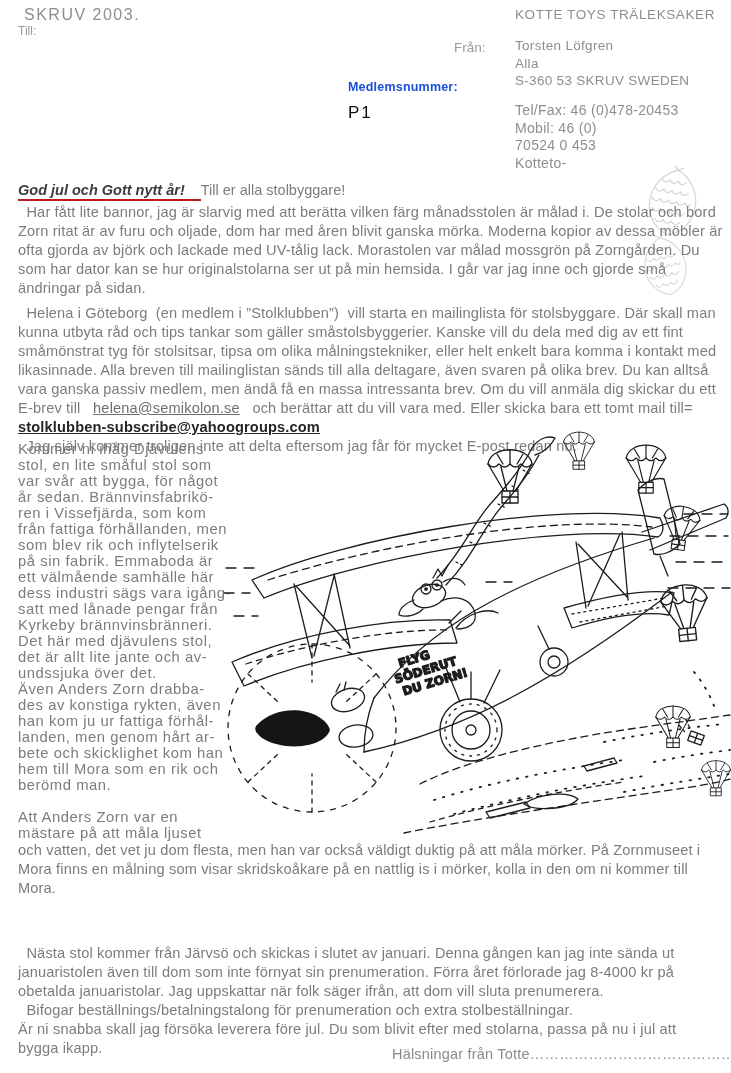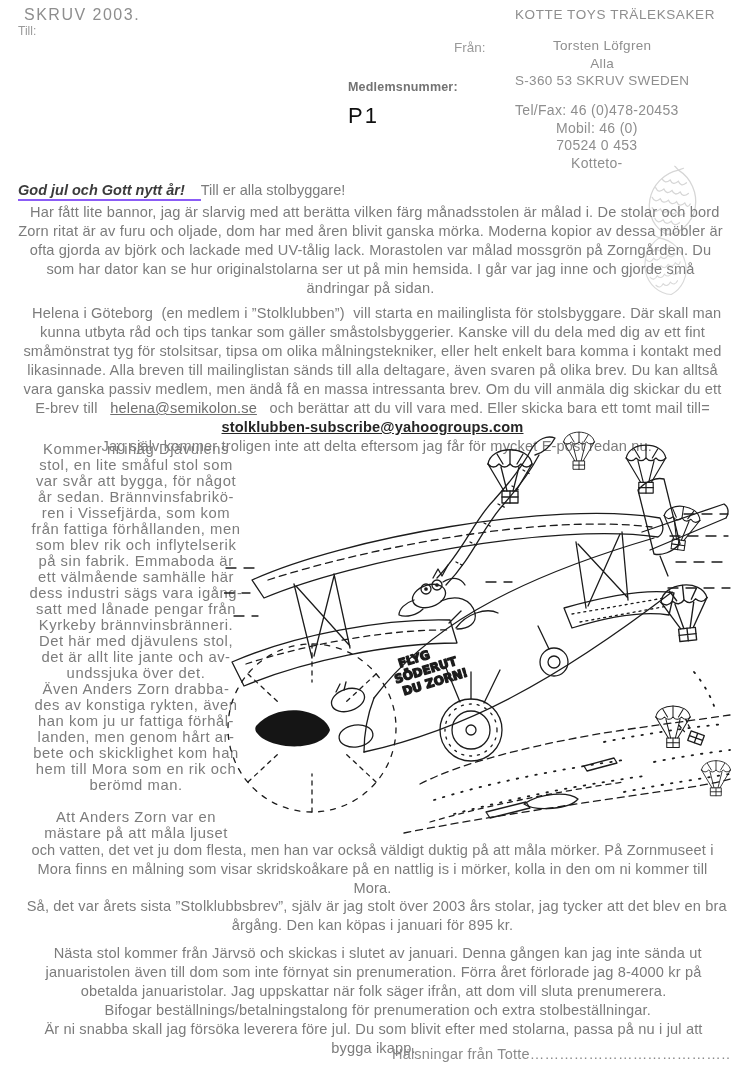--- a/index.html
+++ b/index.html
@@ -1,35 +1,35 @@
 <!DOCTYPE html>
 <html><head>
 <meta charset="utf-8">
 <style>
   html,body{margin:0;padding:0;background:#ffffff;}
   .page{
     position:relative;width:731px;height:1073px;background:#ffffff;overflow:hidden;
-    font-family:"Liberation Sans","DejaVu Sans",sans-serif;color:#7c7c7c;text-align:center;
+    font-family:"Liberation Sans","DejaVu Sans",sans-serif;color:#7c7c7c;
   }
   .abs{position:absolute;}
   
   .doc-title{left:24px;top:6px;font-size:16px;letter-spacing:1.5px;color:#8e8e8e;}
   .company{left:515px;top:7px;font-size:13.5px;letter-spacing:.6px;color:#8e8e8e;}
   .to-label{left:18px;top:24px;font-size:12px;color:#9a9a9a;}
   .from-label{left:454px;top:40px;font-size:13.5px;color:#9a9a9a;}
   .sender{left:515px;top:37px;font-size:13.5px;line-height:17.5px;letter-spacing:.3px;color:#8e8e8e;}
-  .member-label{left:348px;top:80px;font-size:12.5px;font-weight:bold;color:#737373;letter-spacing:.2px;}
-  .member-value{left:348px;top:103px;font-size:22px;color:#0f0f0f;letter-spacing:2px;}
+  .member-label{left:348px;top:80px;font-size:12.5px;font-weight:bold;color:#1d4ed8;letter-spacing:.2px;}
+  .member-value{left:348px;top:103px;font-size:17px;color:#0f0f0f;letter-spacing:2px;}
   .contact{left:515px;top:102px;font-size:14px;line-height:17.5px;letter-spacing:.3px;color:#8e8e8e;}
   
   .wm1{left:644px;top:166px;width:58px;height:70px;transform:rotate(10deg);}
   .wm2{left:640px;top:234px;width:50px;height:62px;transform:rotate(-12deg);}
   
   .greeting{left:18px;top:182px;font-size:14.5px;white-space:nowrap;}
-  .greeting .title{font-weight:bold;font-style:italic;color:#3c3c3c;border-bottom:2px solid #8b5cf6;padding-right:16px;padding-bottom:1px;}
+  .greeting .title{font-weight:bold;font-style:italic;color:#3c3c3c;border-bottom:2px solid #b91c1c;padding-right:16px;padding-bottom:1px;}
   .greeting .salute{color:#7c7c7c;}
   .para{font-size:14.6px;line-height:19px;letter-spacing:.15px;white-space:pre-wrap;color:#7c7c7c;}
   .p1{left:18px;top:203px;width:705px;}
   .p2{left:18px;top:304px;width:709px;}
   .p2 a{color:#6e6e6e;text-decoration:underline;cursor:pointer;}
   .p2 a.strong{color:#262626;font-weight:bold;}
   .leftcol{left:18px;top:441px;width:236px;font-size:14.8px;line-height:16px;letter-spacing:.55px;white-space:pre-line;color:#7c7c7c;}
   .illustration{left:224px;top:430px;width:507px;height:410px;}
   .cont{left:18px;top:841px;width:709px;}
   .sista{left:18px;top:897px;width:709px;}
@@ -241,21 +241,20 @@
         <path d="M206,392 C260,376 330,362 400,352" stroke-dasharray="5 5"></path>
         <path d="M300,374 C316,363 344,361 354,369 C346,379 312,382 300,374 Z"></path>
         <path d="M262,382 l40,-10 l4,6 l-40,10 Z"></path>
         <path d="M360,336 l30,-8 l3,5 l-30,8 Z"></path>
         <path d="M210,370 C260,354 330,340 400,330 M230,384 C290,368 350,356 420,346 M380,312 C420,304 460,298 500,294 M400,362 C440,354 480,348 506,344 M430,332 C460,326 490,322 506,320 M470,242 C480,254 488,268 492,282" stroke-dasharray="1.5 8" stroke-width="1.8"></path>
       </g>
     </g>
   </svg>
 
   <div class="abs para cont">och vatten, det vet ju dom flesta, men han var också väldigt duktig på att måla mörker. På Zornmuseet i Mora finns en målning som visar skridskoåkare på en nattlig is i mörker, kolla in den om ni kommer till Mora.</div>
-  <div class="abs para sista">  Så, det var årets sista ”Stolklubbsbrev”, själv är jag stolt över 2003 års stolar, jag tycker att det blev en bra årgång. Den kan köpas i januari för 895 kr.</div>
   <div class="abs para nasta">  Nästa stol kommer från Järvsö och skickas i slutet av januari. Denna gången kan jag inte sända ut januaristolen även till dom som inte förnyat sin prenumeration. Förra året förlorade jag 8-4000 kr på obetalda januaristolar. Jag uppskattar när folk säger ifrån, att dom vill sluta prenumerera.</div>
   <div class="abs para bifogar">  Bifogar beställnings/betalningstalong för prenumeration och extra stolbeställningar.
 Är ni snabba skall jag försöka leverera före jul. Du som blivit efter med stolarna, passa på nu i jul att
 bygga ikapp.</div>
 
   <div class="abs signature">
     <span>Hälsningar från  Totte</span><span>…………………………………………......</span>
   </div>
 
 </div>

